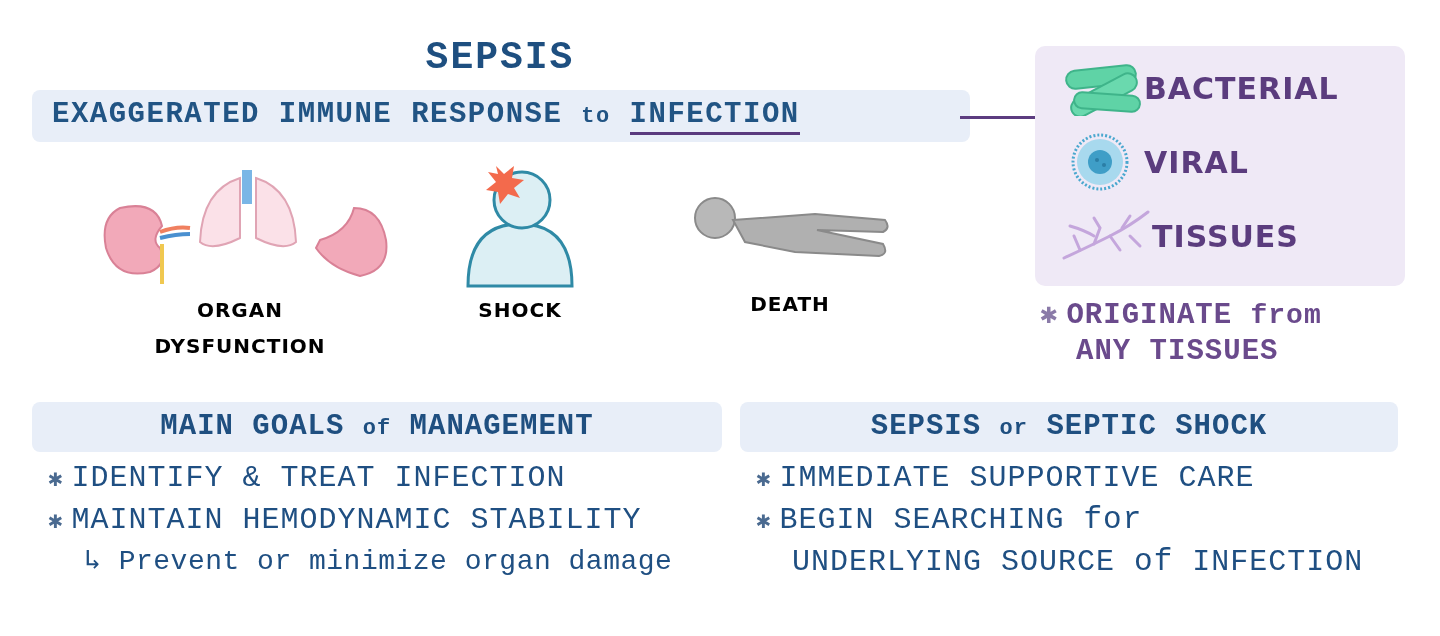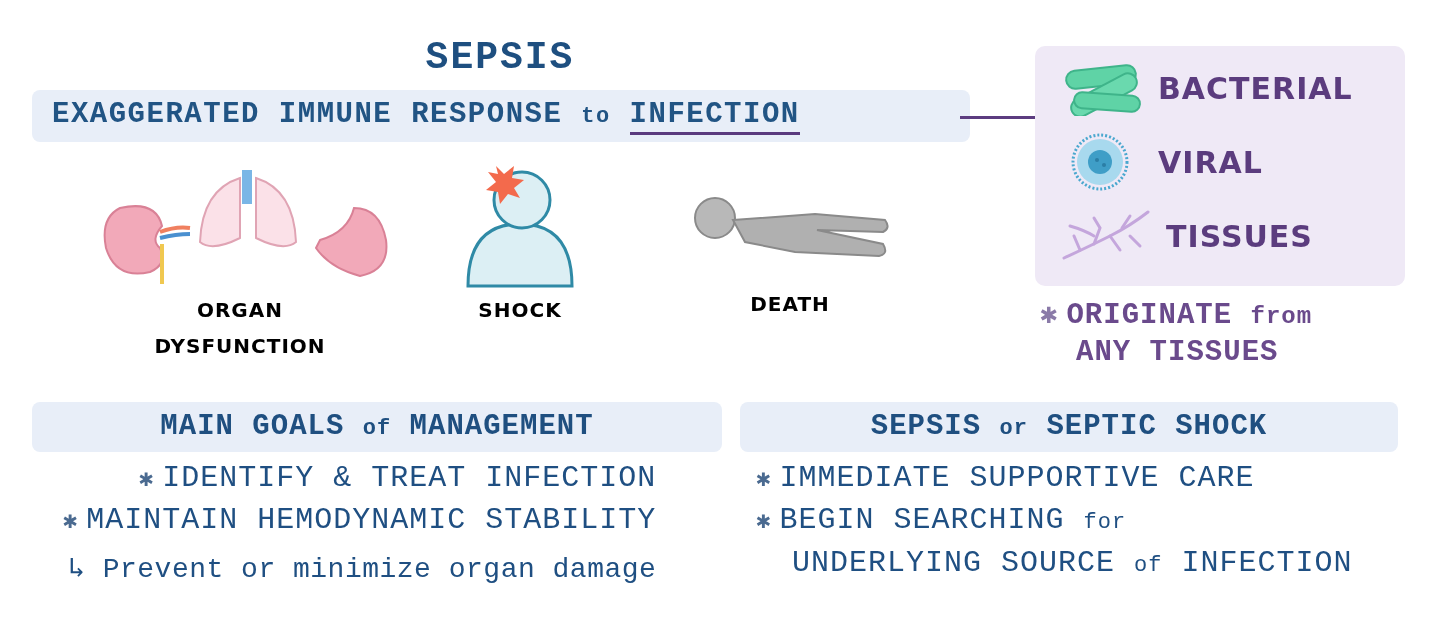--- a/index.html
+++ b/index.html
@@ -7,33 +7,33 @@
            font-family: "DejaVu Sans", sans-serif; color: #1f4f82; }
     .abs { position: absolute; font-family: Liberation Mono, monospace; }
     .title { left: 0; top: 36px; width: 1000px; text-align: center; font-size: 38px; font-weight: bold;
              color: #1e4f80; letter-spacing: 2px; }
     .defn-band { left: 32px; top: 90px; width: 938px; height: 52px; background: #e8eef8; border-radius: 8px; }
     .defn-text { left: 52px; top: 98px; font-size: 29px; font-weight: bold; color: #215484; letter-spacing: 1.5px; white-space: nowrap; }
     .defn-text .small { font-size: 22px; text-transform: lowercase; }
     .defn-text .ul { border-bottom: 3px solid #5a3a7e; padding-bottom: 1px; }
     .connector { left: 960px; top: 116px; width: 76px; height: 3px; background: #5c3c80; }
     .cause-box { left: 1035px; top: 46px; width: 370px; height: 240px; background: #efe9f6; border-radius: 10px; }
-    .cause-item { display: flex; align-items: center; gap: 14px; position: absolute; left: 1060px; }
+    .cause-item { display: flex; align-items: center; position: absolute; left: 1060px; }
     .cause-label { font-size: 30px; font-weight: bold; color: #5b3c7e; letter-spacing: 1px; }
     .note { left: 1040px; top: 298px; font-size: 29px; color: #6a4a8c; font-weight: bold; line-height: 36px; letter-spacing: 1px; }
     .note .star { color: #8a7aa8; margin-right: 8px; }
-    .note .small { font-size: 24px; }
+    .note .small { font-size: 28px; }
     .effect { position: absolute; text-align: center; }
     .effect-label { font-size: 20px; font-weight: bold; color: #000000; line-height: 36px; letter-spacing: 1px; }
     .goal-band { top: 402px; height: 50px; background: #e8eef8; border-radius: 8px; }
     .goal-head { font-size: 29px; font-weight: bold; color: #1f4f80; text-align: center; line-height: 50px; letter-spacing: 1px; }
     .goal-head .small { font-size: 22px; }
     .bullets { font-size: 30px; color: #1f4f82; line-height: 40px; letter-spacing: 1px; }
     .bullets .star { color: #4a6a90; margin-right: 8px; font-size: 24px; }
-    .bullets .small { font-size: 22px; }
+    .bullets .small { font-size: 31px; }
     .sub { font-size: 28px; letter-spacing: 0.5px; }
   </style>
 </head>
 <body>
 
 <div class="abs title">SEPSIS</div>
 
 <div class="abs defn-band"></div>
 <div class="abs defn-text">
   <span>EXAGGERATED IMMUNE RESPONSE</span>
@@ -117,24 +117,24 @@
 </div>
 
 <div class="abs goal-band" style="left:32px; width:690px;">
   <div class="goal-head">
     <span>MAIN GOALS</span>
     <span class="small">of</span>
     <span>MANAGEMENT</span>
   </div>
 </div>
 
-<div class="abs bullets" style="left:32px; top:458px;text-align:right;">
+<div class="abs bullets" style="left:48px; top:458px;">
   <div><span class="star">✱</span><span>IDENTIFY &amp; TREAT INFECTION</span></div>
   <div><span class="star">✱</span><span>MAINTAIN HEMODYNAMIC STABILITY</span></div>
-  <div class="sub" style="padding-left:36px;margin-top:8px;"><span>↳</span> <span>Prevent or minimize organ damage</span></div>
+  <div class="sub" style="padding-left:36px;"><span>↳</span> <span>Prevent or minimize organ damage</span></div>
 </div>
 
 <div class="abs goal-band" style="left:740px; width:658px;">
   <div class="goal-head">
     <span>SEPSIS</span>
     <span class="small">or</span>
     <span>SEPTIC SHOCK</span>
   </div>
 </div>
 

